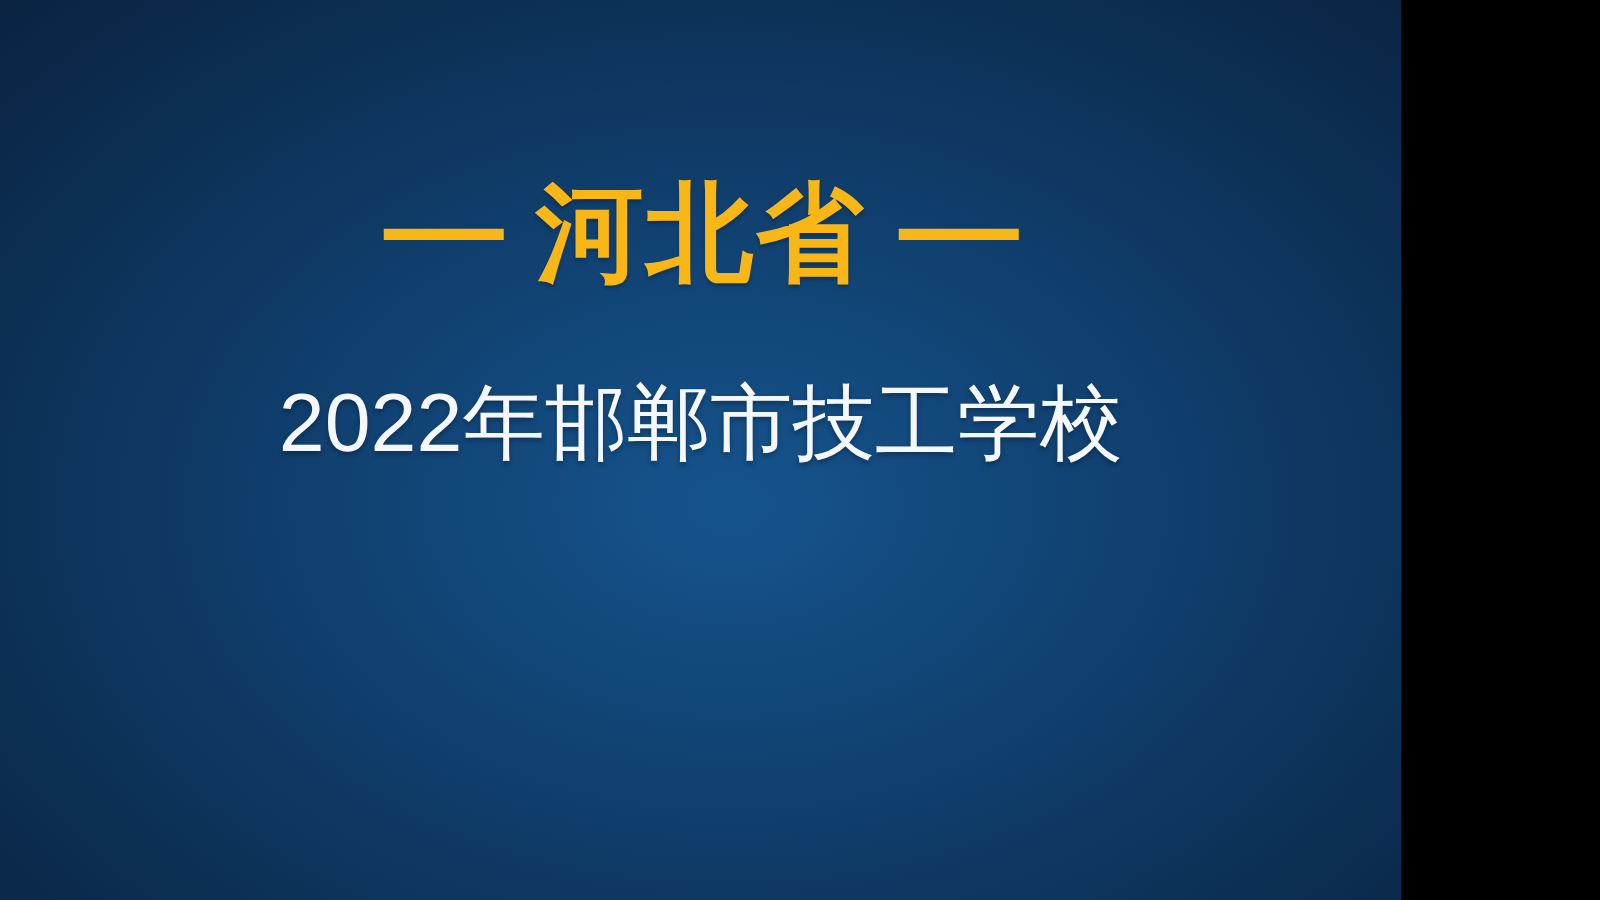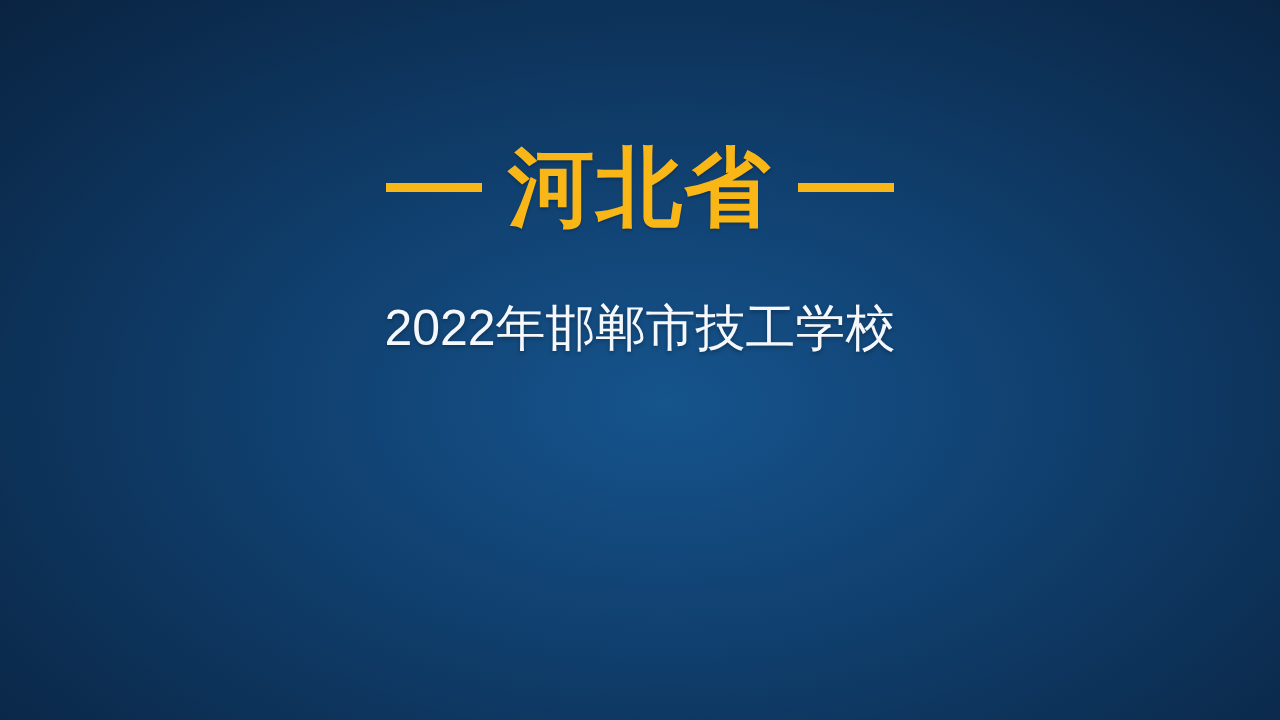--- a/index.html
+++ b/index.html
@@ -2,21 +2,21 @@
 <html><head>
 <meta charset="utf-8">
 <style>
   html, body {
     margin: 0;
     padding: 0;
     background: #000;
   }
   #slide {
     position: relative;
-    width: 1280px;
+    width: 1121px;
     height: 720px;
     overflow: hidden;
     font-family: "Liberation Sans", "DejaVu Sans", sans-serif;
     background-color: #0b1322;
     background-image:
       radial-gradient(115% 125% at 52% 56%,
         #15548c 0%,
         #13497d 14%,
         #10406f 26%,
         #0e3761 37%,
@@ -57,21 +57,21 @@
   }
 
   
   #subtitle-block {
     position: absolute;
     left: 0;
     right: 0;
     top: 296px;
     text-align: center;
     color: #f4f8fc;
-    font-size: 50px;
+    font-size: 66px;
     line-height: 1.30;
     font-weight: 400;
     letter-spacing: 0px;
     text-shadow: 0 2px 4px rgba(0,0,0,0.30);
   }
   .subtitle-line {
     display: block;
     white-space: nowrap;
   }
 </style>

